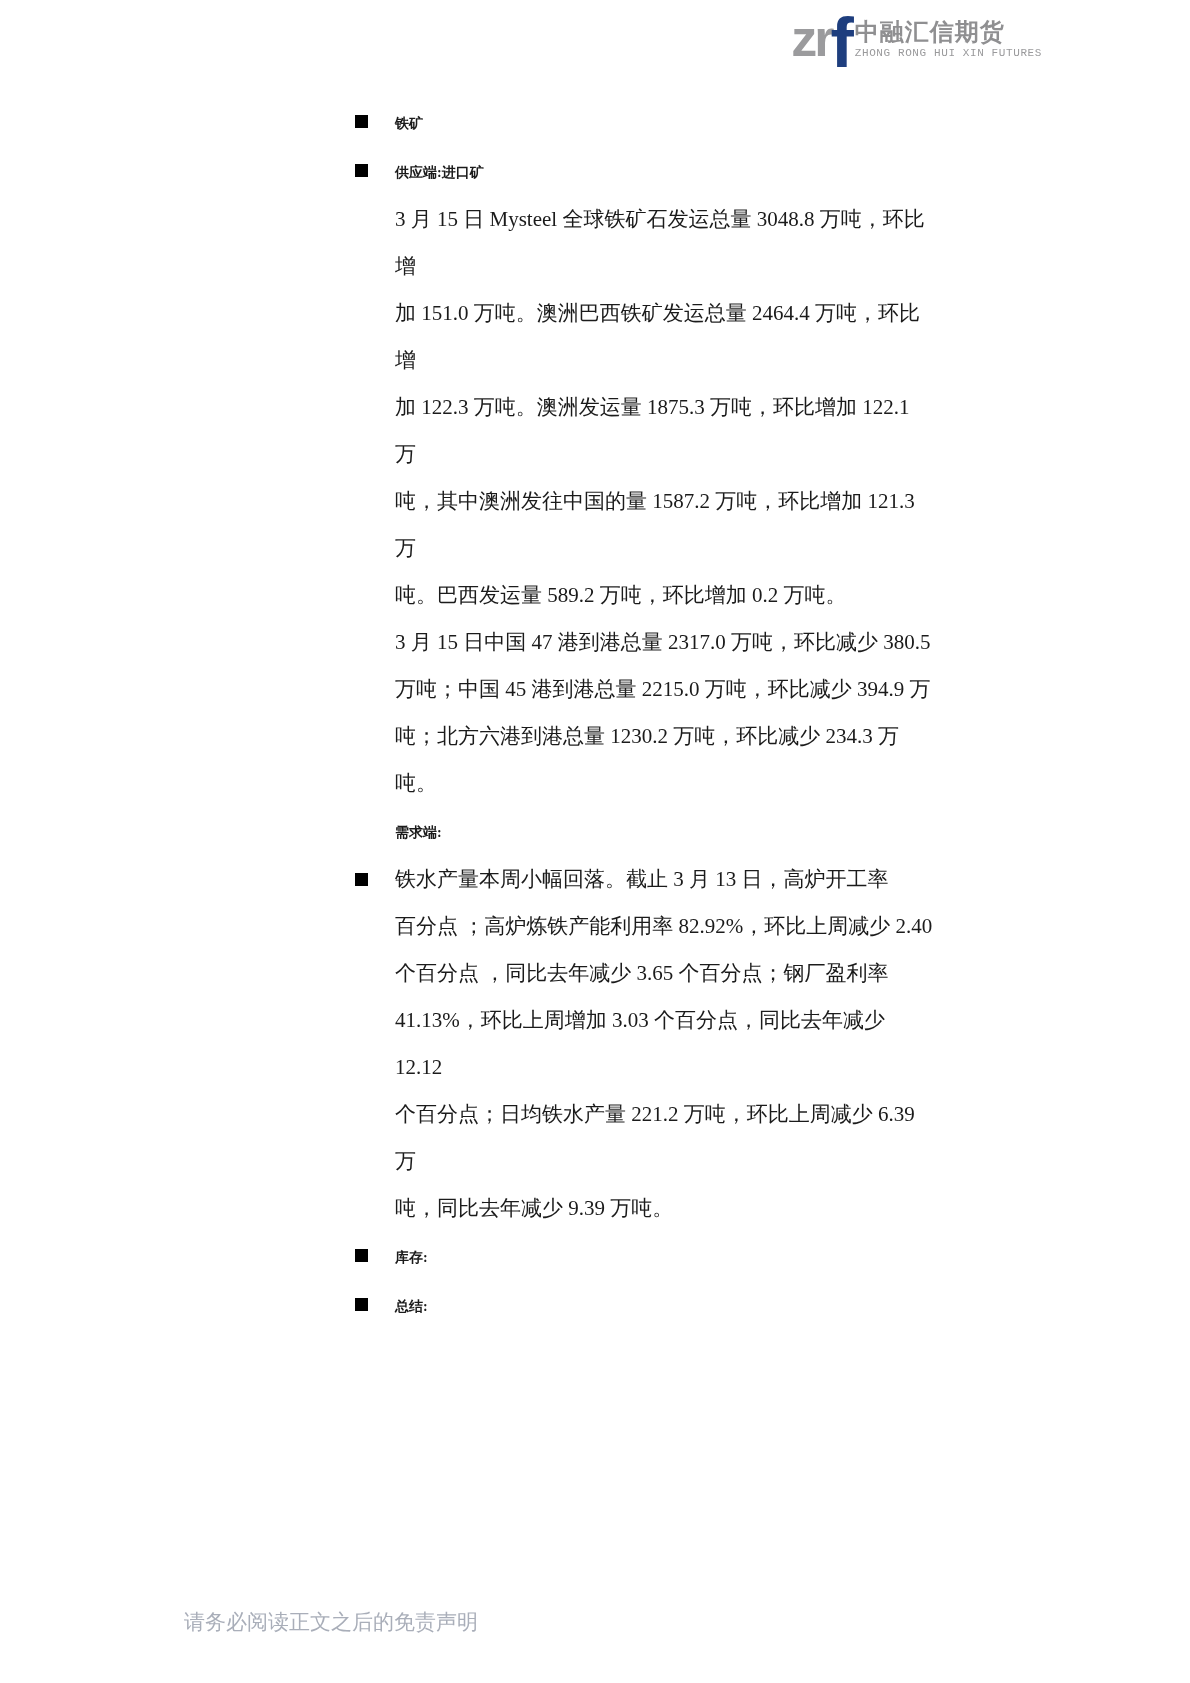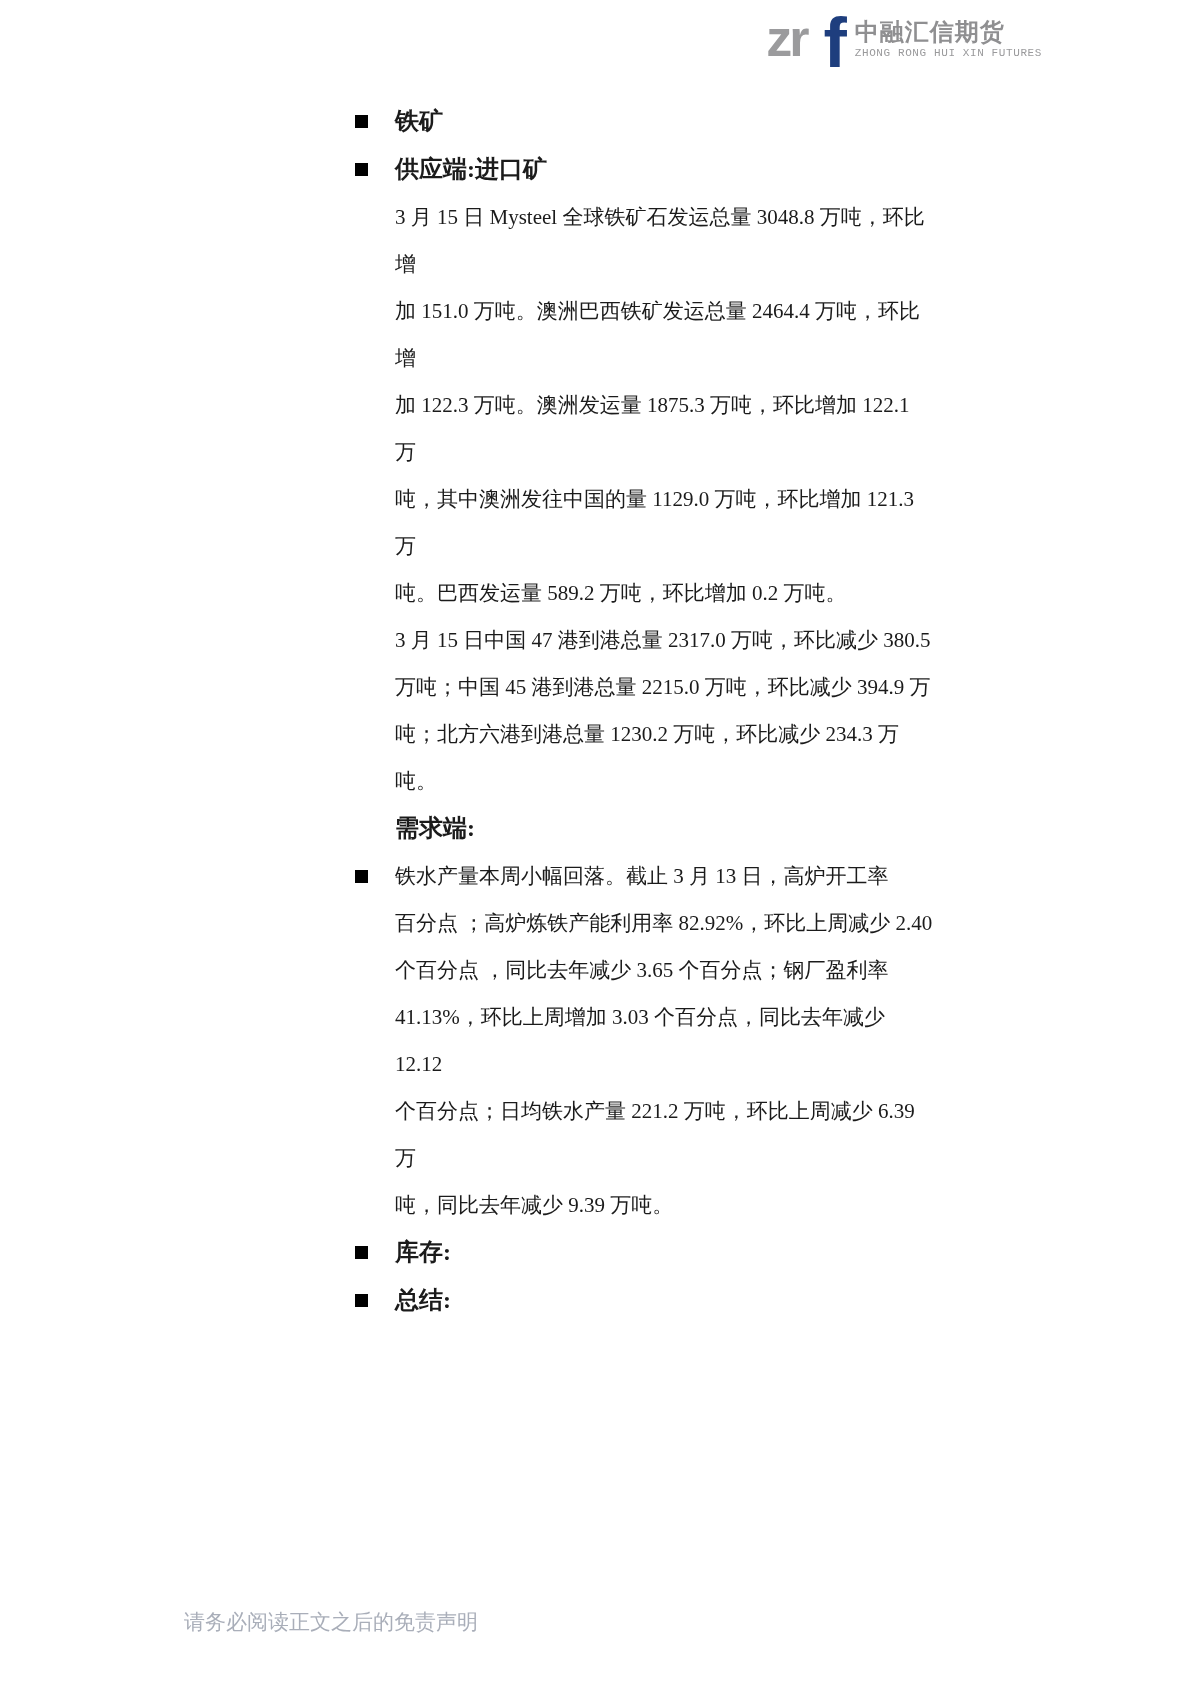--- a/index.html
+++ b/index.html
@@ -3,33 +3,33 @@
 <meta charset="utf-8">
 <style>
   html,body{margin:0;padding:0;}
   body{
     width:1190px;height:1683px;position:relative;background:#ffffff;
     font-family:"Liberation Serif","DejaVu Serif",serif;color:#1b1b1b;
     overflow:hidden;
   }
   
   .logo{position:absolute;top:18px;right:148px;display:flex;align-items:flex-end;}
-  .logo-mark{display:flex;align-items:flex-end;line-height:1;font-family:"Liberation Sans","DejaVu Sans",sans-serif;font-weight:bold;gap:18px;}
+  .logo-mark{display:flex;align-items:flex-end;line-height:1;font-family:"Liberation Sans","DejaVu Sans",sans-serif;font-weight:bold;}
   .logo-zr{font-size:52px;color:#9b9b9d;letter-spacing:-3px;line-height:0.78;}
   .logo-f{font-size:70px;color:#1e3e7e;line-height:0.72;margin-left:-1px;margin-bottom:-10px;}
-  .logo-names{margin-left:8px;display:flex;flex-direction:column;justify-content:flex-start;}
+  .logo-names{margin-left:1px;display:flex;flex-direction:column;justify-content:flex-start;}
   .logo-cn{font-family:"Liberation Sans","DejaVu Sans",sans-serif;font-weight:bold;font-size:24px;color:#8f8f91;letter-spacing:1px;line-height:1.05;}
   .logo-en{font-family:Liberation Mono, monospace;font-size:11px;color:#9a9a9c;letter-spacing:0.6px;margin-top:2px;}
   
   .content{position:absolute;left:355px;top:98px;width:580px;}
   .row{line-height:47px;font-size:21px;}
   .indent{padding-left:40px;}
   .with-bullet{position:relative;padding-left:40px;}
   .bullet{position:absolute;left:0;top:17px;width:13px;height:13px;background:#000;}
-  .h{font-weight:bold;font-size:24px;text-align:center;}
+  .h{font-weight:bold;font-size:14px;text-align:center;}
   
   .footer{position:absolute;left:184px;top:1608px;font-size:21px;color:#a9aeb9;line-height:28px;}
 </style>
 </head>
 <body>
 
 <div class="logo">
   <div class="logo-mark">
     <span class="logo-zr">zr</span>
       <span class="logo-f">f</span>
@@ -49,21 +49,21 @@
 
   <div class="row with-bullet">
     <span class="bullet"></span>
     <span class="h">供应端:进口矿</span>
   </div>
 
   <div>
     <div class="row indent">3 月 15 日 Mysteel 全球铁矿石发运总量 3048.8 万吨，环比增</div>
     <div class="row indent">加 151.0 万吨。澳洲巴西铁矿发运总量 2464.4 万吨，环比增</div>
     <div class="row indent">加 122.3 万吨。澳洲发运量 1875.3 万吨，环比增加 122.1 万</div>
-    <div class="row indent">吨，其中澳洲发往中国的量 1129.0 万吨，环比增加 121.3 万</div>
+    <div class="row indent">吨，其中澳洲发往中国的量 1587.2 万吨，环比增加 121.3 万</div>
     <div class="row indent">吨。巴西发运量 589.2 万吨，环比增加 0.2 万吨。</div>
     <div class="row indent">3 月 15 日中国 47 港到港总量 2317.0 万吨，环比减少 380.5</div>
     <div class="row indent">万吨；中国 45 港到港总量 2215.0 万吨，环比减少 394.9 万</div>
     <div class="row indent">吨；北方六港到港总量 1230.2 万吨，环比减少 234.3 万吨。</div>
   </div>
 
   <div class="row indent">
     <span class="h">需求端:</span>
   </div>
 

